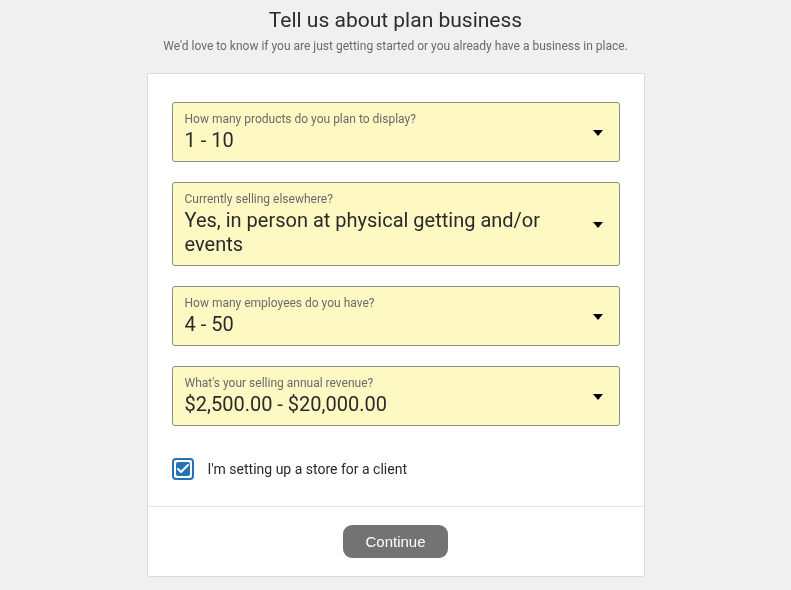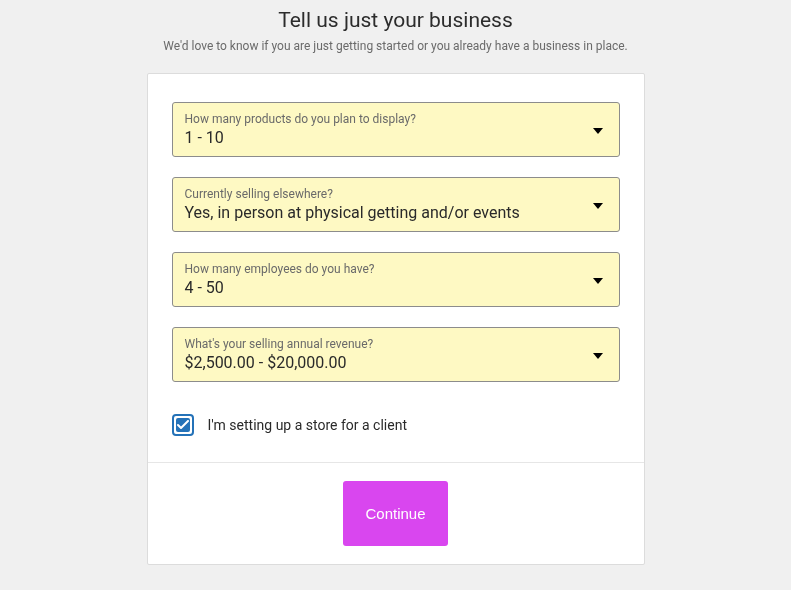--- a/index.html
+++ b/index.html
@@ -56,21 +56,21 @@
       cursor: pointer;
       background: #fef9c3;
     }
     .select-label {
       font-size: 12px;
       color: #6a6a6a;
       margin-bottom: 2px;
       display: block;
     }
     .select-value {
-      font-size: 16px;
+      font-size: 20px;
       color: #2a2a2a;
       font-weight: 400;
     }
     .select-field .chevron {
       position: absolute;
       right: 16px;
       top: 50%;
       margin-top: -2px;
     }
     .chevron svg {
@@ -106,35 +106,35 @@
       font-size: 14px;
       color: #2a2a2a;
       cursor: pointer;
     }
     .card-footer {
       border-top: 1px solid #e6e6e6;
       padding: 18px 24px;
       text-align: center;
     }
     .continue-btn {
-      background: #d946ef;
+      background: #737373;
       color: #ffffff;
       border: none;
-      padding: 24px 22px;
+      padding: 8px 22px;
       font-size: 15px;
-      border-radius: 3px;
+      border-radius: 9px;
       cursor: pointer;
     }
   </style>
 </head>
 <body>
 
 <div class="container">
   <div class="header">
-    <h1 class="title">Tell us just your business</h1>
+    <h1 class="title">Tell us about plan business</h1>
     <p class="subtitle">We'd love to know if you are just getting started or you already have a business in place.</p>
   </div>
 
   <div class="card">
     <div class="card-body">
 
       <div class="select-field">
         <span class="select-label">How many products do you plan to display?</span>
         <span class="select-value">1 - 10</span>
         <span class="chevron">

